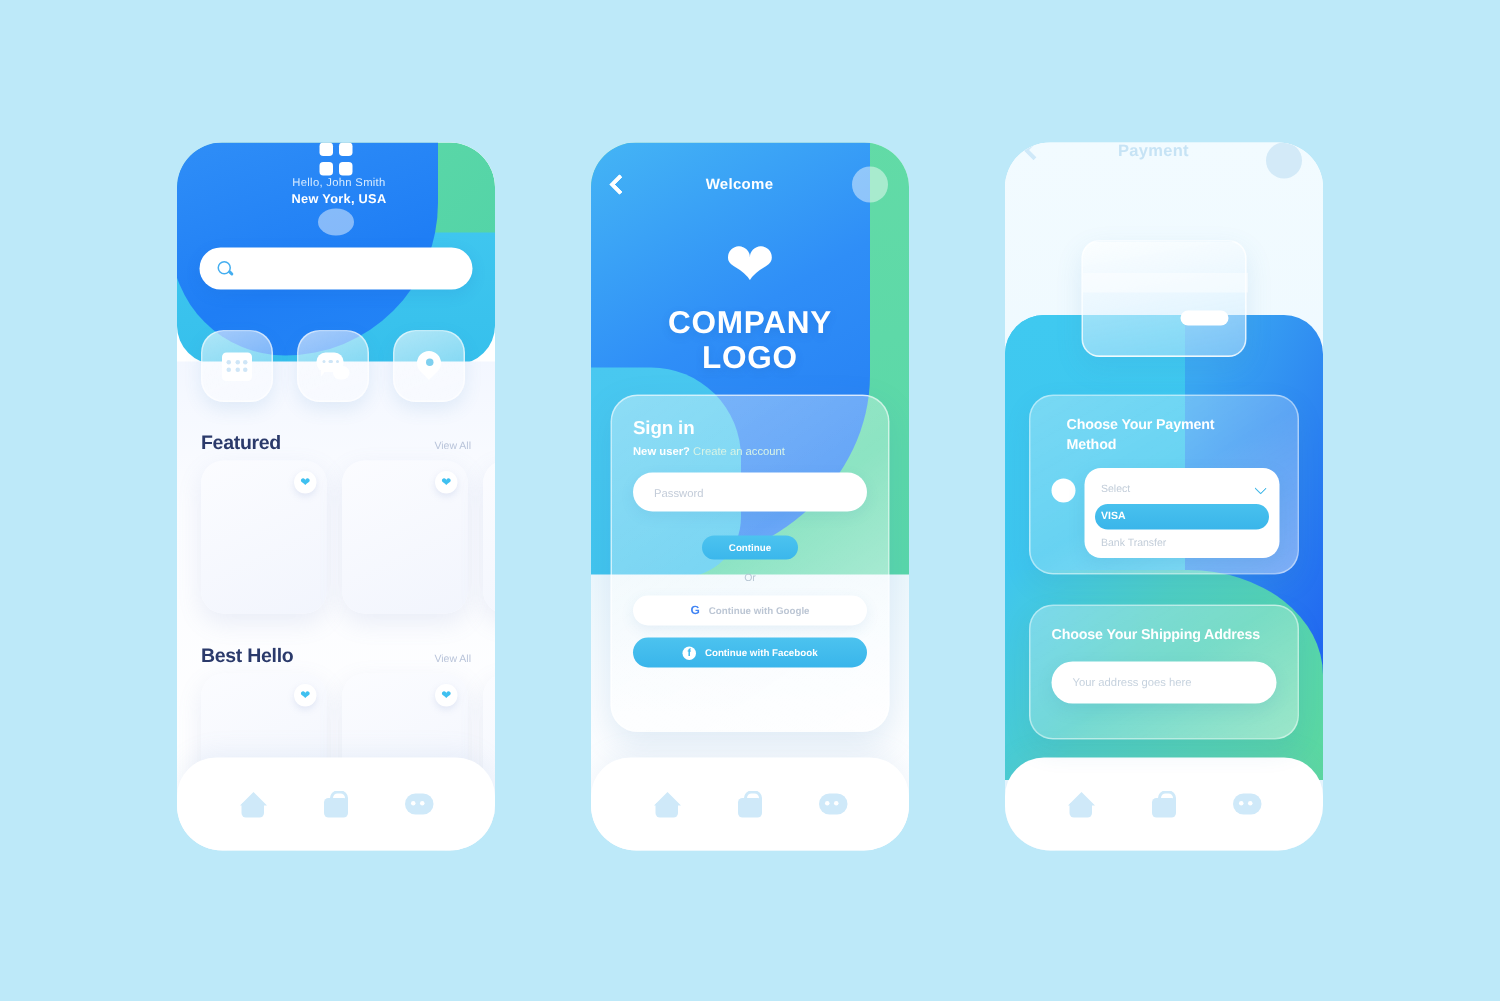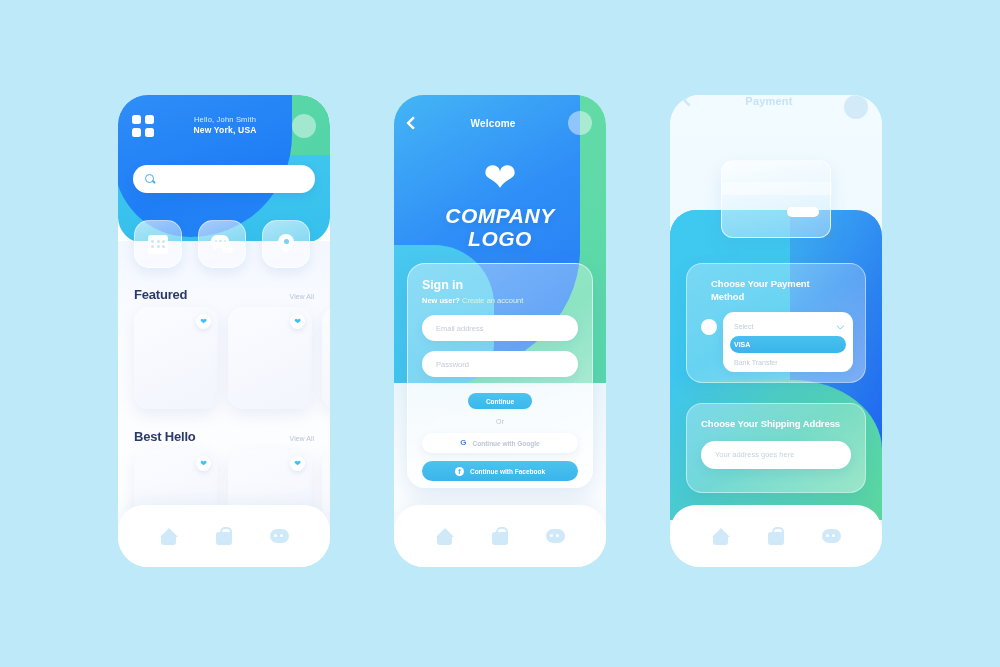--- a/index.html
+++ b/index.html
@@ -42,21 +42,21 @@
     background: linear-gradient(160deg, #2f8ef7 0%, #1f7ef5 60%, #2486f6 100%);
     border-radius: 30px 0 120px 90px;
   }
   .p1-white-bottom {
     position: absolute; left: 0; top: 146px; width: 212px; height: 326px;
     background: linear-gradient(180deg, #f3f7ff 0%, #fbfcff 30%, #ffffff 100%);
   }
 
   .p1-topbar {
     position: absolute; left: 0; top: 0; width: 212px; height: 62px;
-    display: flex; align-items: center; padding: 0 14px;
+    display: flex; align-items: center; padding: 0 14px; flex-direction: column;
   }
   .grid-icon { display: grid; grid-template-columns: 9px 9px; gap: 4px; }
   .grid-icon i { display: block; width: 9px; height: 9px; background: #ffffff; border-radius: 2.5px; }
   .p1-greeting { flex: 1; text-align: center; margin-left: 4px; line-height: 1.35; }
   .p1-hello { font-size: 7.5px; color: #d8ecff; letter-spacing: .2px; }
   .p1-loc { font-size: 8.5px; color: #ffffff; font-weight: bold; letter-spacing: .2px; }
   .avatar-circle {
     width: 24px; height: 24px; border-radius: 50%;
     background: rgba(255,255,255,.45);
   }
@@ -193,21 +193,21 @@
   }
   .back-chevron {
     width: 10px; height: 10px; border-left: 3px solid #ffffff; border-bottom: 3px solid #ffffff;
     transform: rotate(45deg); border-radius: 1px;
   }
   .p2-title { flex: 1; text-align: center; font-size: 10px; font-weight: bold; color: #ffffff; letter-spacing: .2px; }
   .logo-wrap { position: absolute; left: 0; top: 62px; width: 212px; text-align: center; }
   .logo-heart { font-size: 40px; color: #ffffff; line-height: 1; }
   .logo-text {
     margin-top: 8px; font-size: 21px; font-weight: bold; color: #ffffff;
-    line-height: 1.08; letter-spacing: .5px; text-shadow: 0 2px 6px rgba(20,80,160,.18); font-style: italic;
+    line-height: 1.08; letter-spacing: .5px; text-shadow: 0 2px 6px rgba(20,80,160,.18);
   }
   .signin-card {
     position: absolute; left: 13px; top: 168px; width: 186px; height: 225px;
     border-radius: 18px;
     background: linear-gradient(145deg, rgba(255,255,255,.38) 0%, rgba(255,255,255,.30) 45%, rgba(255,255,255,.66) 100%);
     border: 1px solid rgba(255,255,255,.55);
     box-shadow: 0 8px 22px rgba(60,130,190,.15);
     padding: 14px 14px 0;
   }
   .signin-title { font-size: 12.5px; font-weight: bold; color: #ffffff; letter-spacing: -.1px; }
@@ -455,23 +455,20 @@
         <div>COMPANY</div>
         <div>LOGO</div>
       </div>
     </div>
 
     <div class="signin-card">
       <div class="signin-title">Sign in</div>
       <div class="signin-sub">
         <span>New user?</span>
         <span class="link">Create an account</span>
-      </div>
-      <div class="field">
-        <span>Email address</span>
       </div>
       <div class="field">
         <span>Password</span>
       </div>
       <div class="btn-continue">Continue</div>
       <div class="or-text">Or</div>
       <div class="btn-social btn-google">
         <span class="g-glyph">G</span>
         <span>Continue with Google</span>
       </div>

